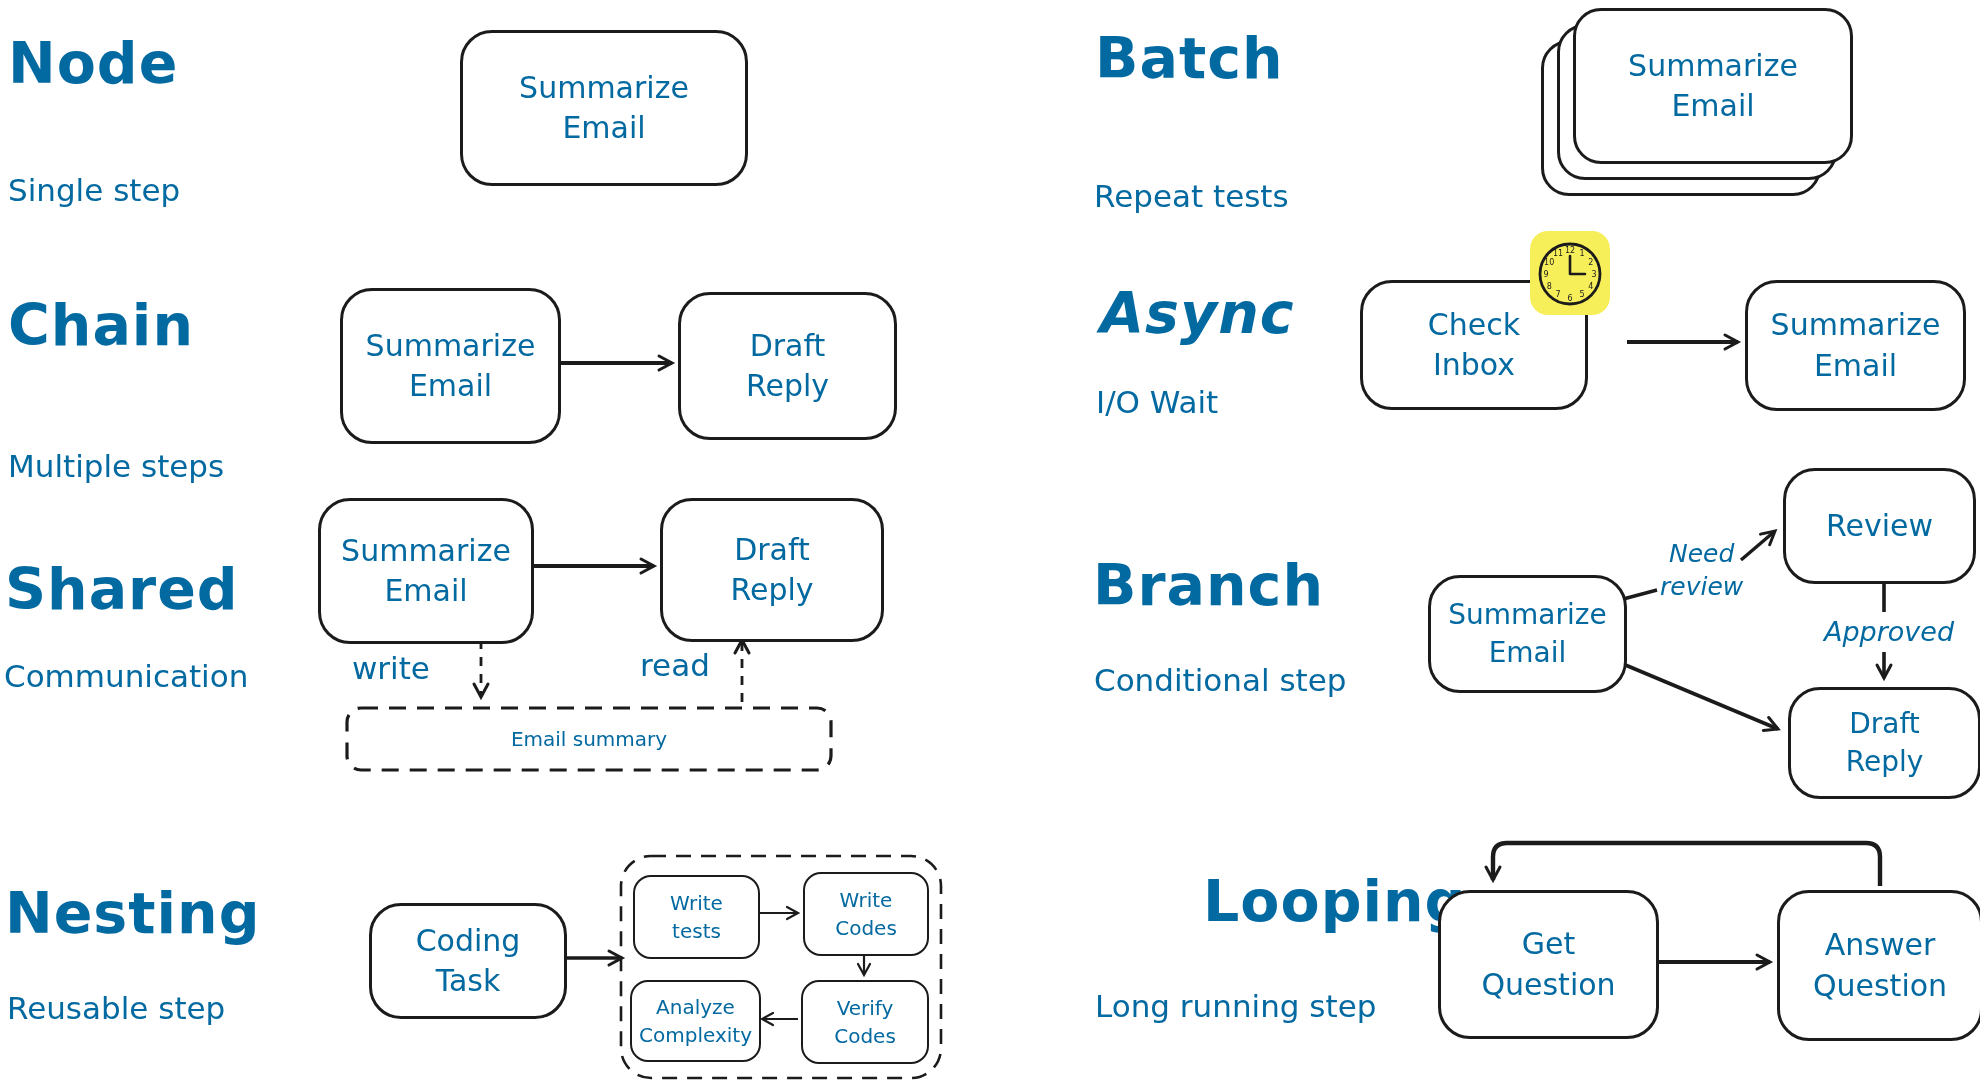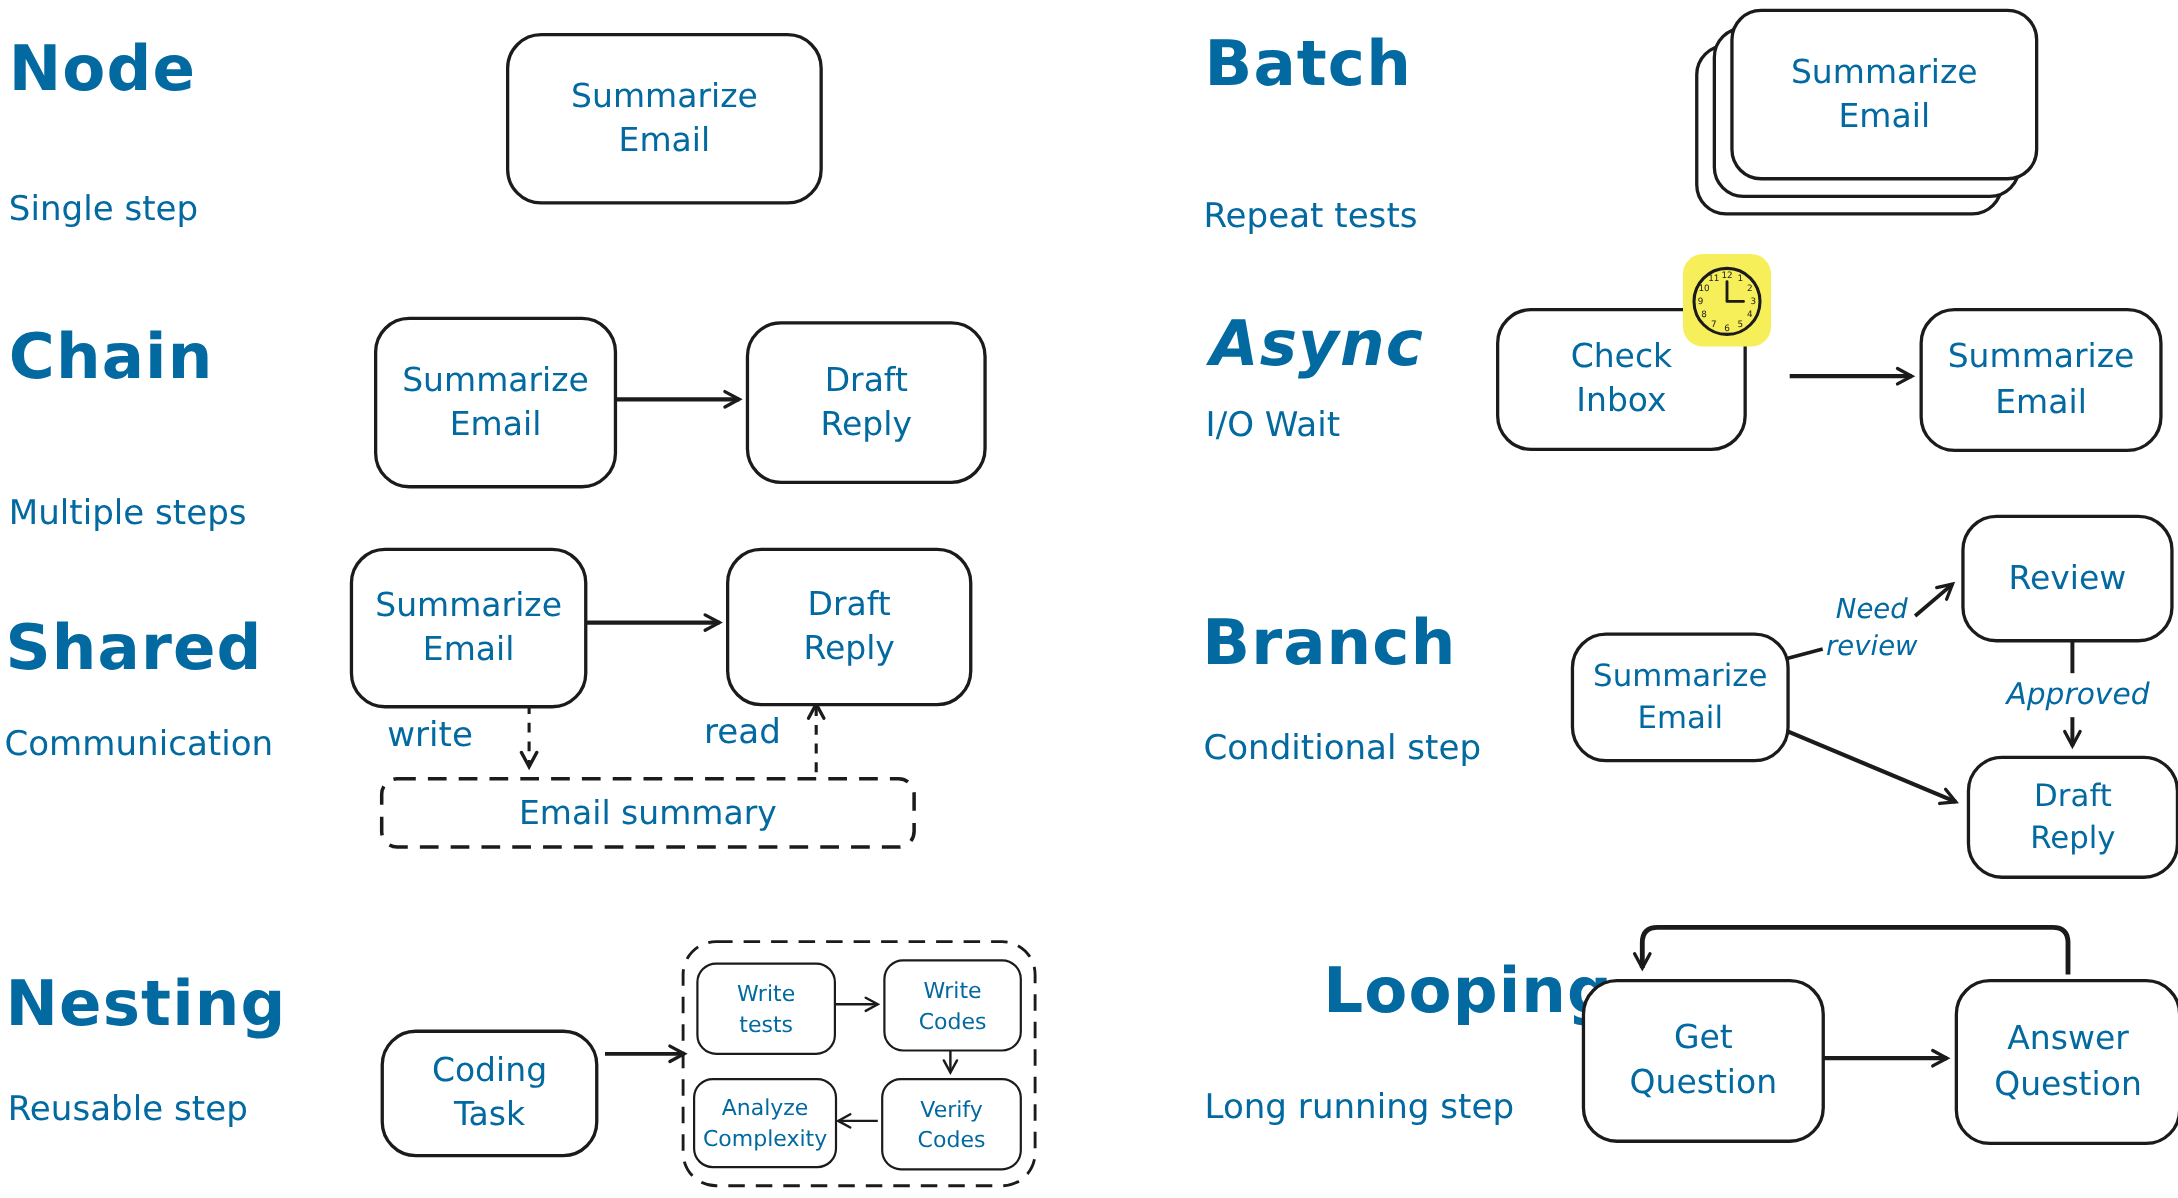--- a/index.html
+++ b/index.html
@@ -18,21 +18,21 @@
   .box {
     position:absolute; z-index:2; background:#ffffff;
     border:3.5px solid #1b1b1b; border-radius:32px;
     display:flex; align-items:center; justify-content:center;
     text-align:center; font-size:30px; line-height:1.35; white-space:pre-line;
   }
   .box.small { border-width:2.4px; border-radius:18px; font-size:20px; line-height:1.4; }
   .box.card { border-radius:28px; }
   .dashed-label {
     position:absolute; z-index:2; display:flex; align-items:center; justify-content:center;
-    font-size:30px; text-align:left;
+    font-size:20px; text-align:left;
   }
   .edge-label {
     position:absolute; z-index:3; font-size:31px; white-space:pre-line; line-height:1.3;
   }
   .edge-label.sm { font-size:25px;font-style:italic; }
   .clock { position:absolute; z-index:4; }
 </style>
 </head>
 <body>
 
@@ -98,40 +98,40 @@
   <div class="box" style="left:318px; top:498px; width:210px; height:140px;">Summarize
 Email</div>
   <div class="box" style="left:660px; top:498px; width:218px; height:138px;">Draft
 Reply</div>
   <div class="edge-label" style="left:352px; top:648px;">write</div>
   <div class="edge-label" style="left:640px; top:645px;">read</div>
   <div class="dashed-label" style="left:347px; top:708px; width:484px; height:62px;">Email summary</div>
 
   <div class="title" style="left:5px; top:880px;">Nesting</div>
   <div class="subtitle" style="left:7px; top:990px;">Reusable step</div>
-  <div class="box" style="left:346px; top:903px; width:192px; height:110px;margin-top:33px;">Coding
+  <div class="box" style="left:369px; top:903px; width:192px; height:110px;">Coding
 Task</div>
   <div class="box small" style="left:633px; top:875px; width:123px; height:80px;">Write
 tests</div>
   <div class="box small" style="left:803px; top:872px; width:122px; height:80px;">Write
 Codes</div>
   <div class="box small" style="left:801px; top:980px; width:124px; height:80px;">Verify
 Codes</div>
   <div class="box small" style="left:630px; top:980px; width:127px; height:78px;">Analyze
 Complexity</div>
 
   <div class="title" style="left:1095px; top:25px;">Batch</div>
   <div class="subtitle" style="left:1094px; top:178px;">Repeat tests</div>
   <div class="box card" style="left:1541px; top:40px; width:274px; height:150px;"></div>
   <div class="box card" style="left:1557px; top:24px; width:274px; height:150px;"></div>
   <div class="box card" style="left:1573px; top:8px; width:274px; height:150px;">Summarize
 Email</div>
 
   <div class="title" style="left:1100px; top:280px;font-style:italic;">Async</div>
-  <div class="subtitle" style="left:1096px; top:368px;">I/O Wait</div>
+  <div class="subtitle" style="left:1096px; top:384px;">I/O Wait</div>
   <div class="box" style="left:1360px; top:280px; width:222px; height:124px;">Check
 Inbox</div>
   <div class="box" style="left:1745px; top:280px; width:215px; height:125px;">Summarize
 Email</div>
 
   <div class="clock" style="left:1528px; top:228px; width:84px; height:90px;">
     <svg width="84" height="90" viewBox="0 0 84 90">
       <rect x="2" y="3" width="80" height="84" rx="18" fill="#f7ef5a"></rect>
       <circle cx="42" cy="46" r="30" fill="none" stroke="#1b1b1b" stroke-width="2.8"></circle>
       <g font-size="8" font-family="DejaVu Sans, sans-serif" fill="#1b1b1b" text-anchor="middle">

